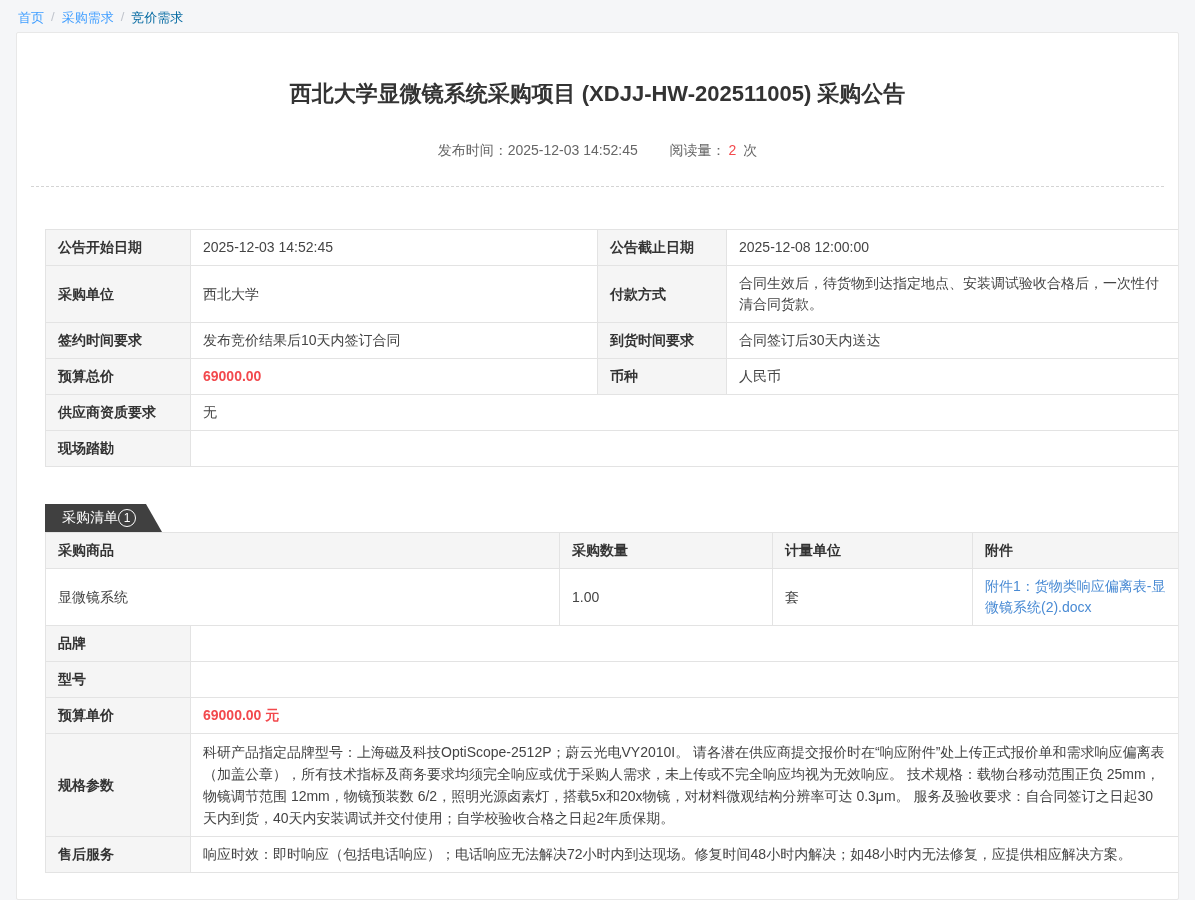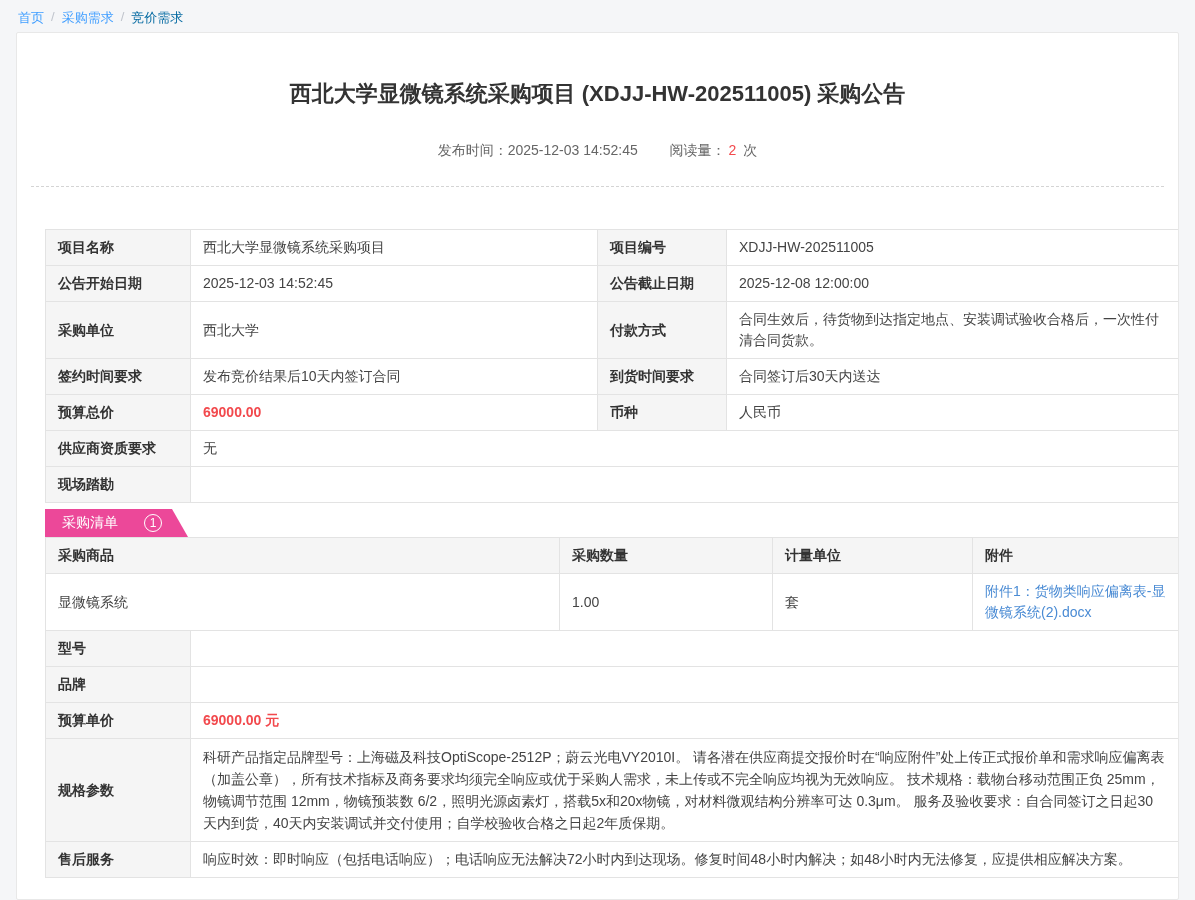--- a/index.html
+++ b/index.html
@@ -71,26 +71,26 @@
     background:#f5f5f5;
     font-weight:bold;
     color:#333;
   }
   .value-cell { color:#444; }
   .price-text { color:#f2494d; font-weight:bold; }
   .info-table { margin-top:42px; }
 
   
   .list-tab {
-    margin-top:6px;
+    margin-top:37px;
     height:28px;
     display:inline-flex;
     align-items:center;
-    gap:26px;
-    background:#ec4899;
+    gap:0;
+    background:#404040;
     color:#fff;
     font-size:14px;
     padding:0 26px 0 17px;
     clip-path:polygon(0 0, calc(100% - 16px) 0, 100% 100%, 0 100%);
   }
   .tab-badge {
     width:18px; height:18px;
     border:1px solid #fff;
     border-radius:50%;
     display:flex; align-items:center; justify-content:center;
@@ -128,26 +128,20 @@
   <div class="dashed-divider"></div>
 
   <table class="info-table">
     <colgroup>
         <col style="width:145px">
         <col style="width:407px">
         <col style="width:129px">
         <col style="width:452px">
       </colgroup>
     <tbody>
-        <tr>
-      <td class="label-cell">项目名称</td>
-      <td class="value-cell">西北大学显微镜系统采购项目</td>
-      <td class="label-cell">项目编号</td>
-      <td class="value-cell">XDJJ-HW-202511005</td>
-    </tr>
     <tr>
       <td class="label-cell">公告开始日期</td>
       <td class="value-cell">2025-12-03 14:52:45</td>
       <td class="label-cell">公告截止日期</td>
       <td class="value-cell">2025-12-08 12:00:00</td>
     </tr>
     <tr>
       <td class="label-cell">采购单位</td>
       <td class="value-cell">西北大学</td>
       <td class="label-cell">付款方式</td>
@@ -204,28 +198,28 @@
   </tbody>
     </table>
 
   <table class="detail-table">
     <colgroup>
         <col style="width:145px">
         <col style="width:988px">
       </colgroup>
     <tbody>
         <tr>
+      <td class="label-cell">品牌</td>
+      <td class="value-cell"></td>
+    </tr>
+    <tr>
       <td class="label-cell">型号</td>
       <td class="value-cell"></td>
     </tr>
     <tr>
-      <td class="label-cell">品牌</td>
-      <td class="value-cell"></td>
-    </tr>
-    <tr>
       <td class="label-cell">预算单价</td>
       <td class="value-cell price-text">69000.00 元</td>
     </tr>
     <tr>
       <td class="label-cell">规格参数</td>
       <td class="value-cell spec-cell">科研产品指定品牌型号：上海磁及科技OptiScope-2512P；蔚云光电VY2010I。 请各潜在供应商提交报价时在“响应附件”处上传正式报价单和需求响应偏离表（加盖公章），所有技术指标及商务要求均须完全响应或优于采购人需求，未上传或不完全响应均视为无效响应。 技术规格：载物台移动范围正负 25mm，物镜调节范围 12mm，物镜预装数 6/2，照明光源卤素灯，搭载5x和20x物镜，对材料微观结构分辨率可达 0.3μm。 服务及验收要求：自合同签订之日起30天内到货，40天内安装调试并交付使用；自学校验收合格之日起2年质保期。</td>
     </tr>
     <tr>
       <td class="label-cell">售后服务</td>
       <td class="value-cell">响应时效：即时响应（包括电话响应）；电话响应无法解决72小时内到达现场。修复时间48小时内解决；如48小时内无法修复，应提供相应解决方案。</td>

